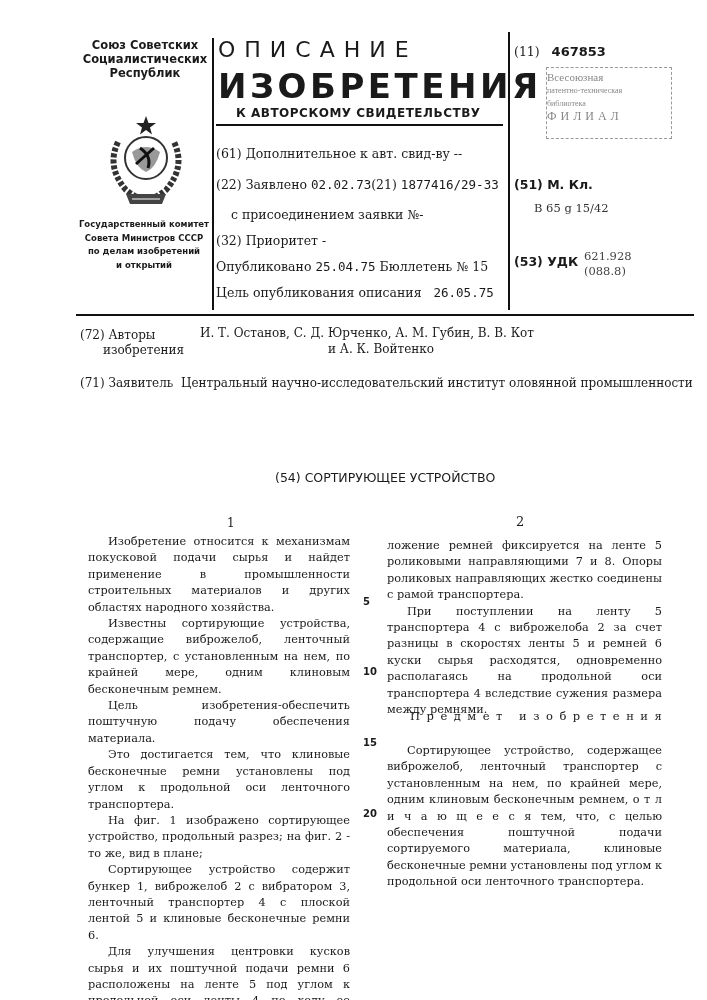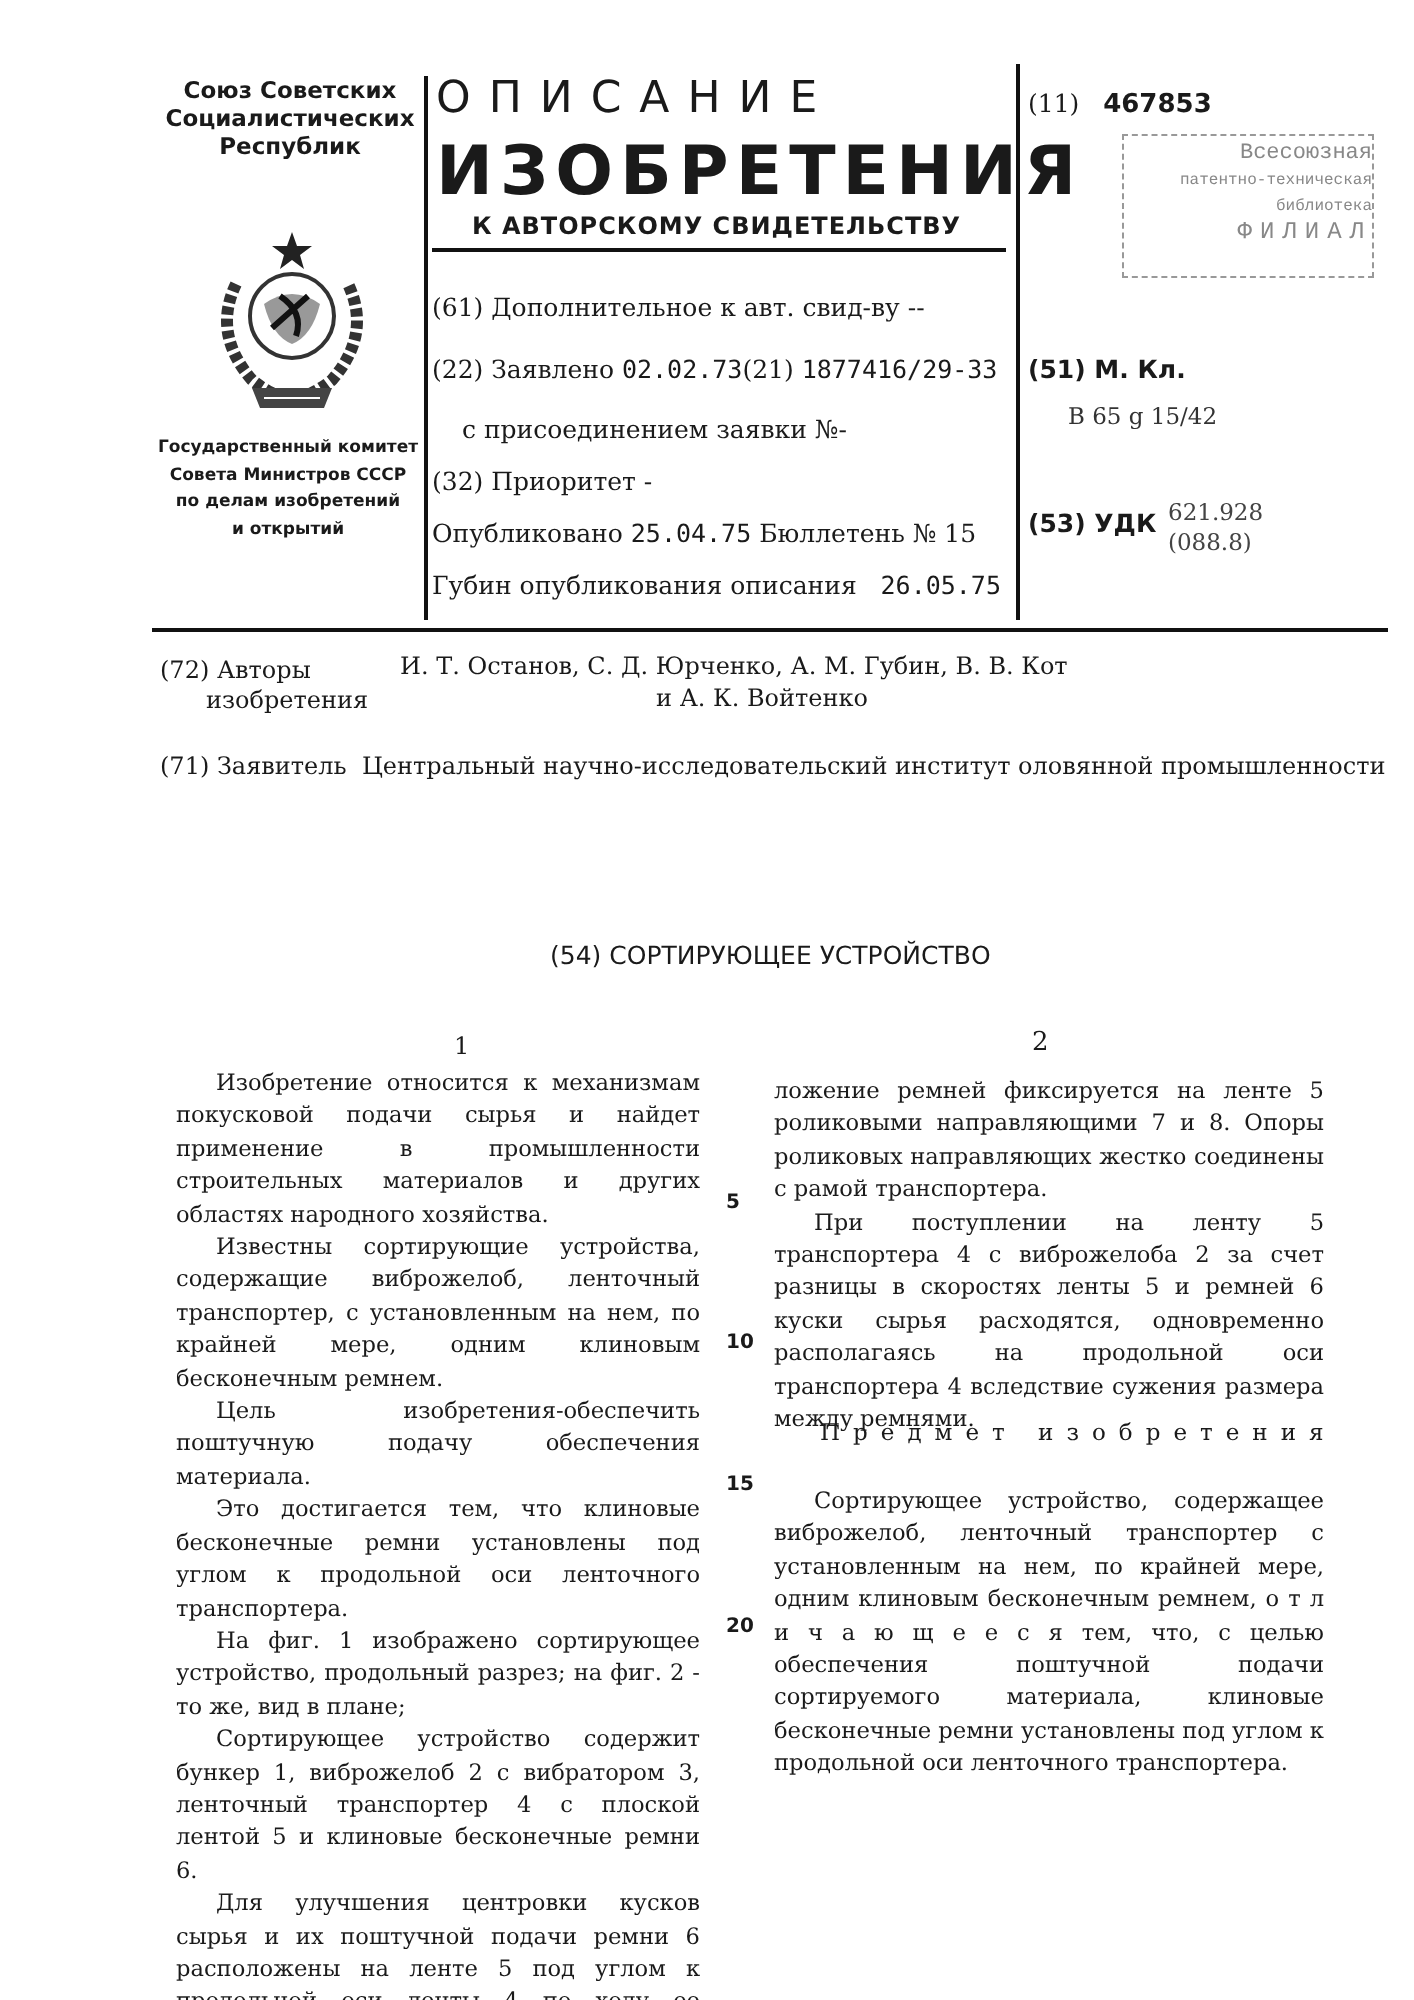--- a/index.html
+++ b/index.html
@@ -17,21 +17,21 @@
   .t1 { left: 218px; top: 32px; width: 290px; font-family: "DejaVu Sans", sans-serif; font-weight: normal; font-size: 22px; letter-spacing: 9px; line-height: 36px; }
   .t2 { left: 218px; top: 68px; width: 290px; font-family: "DejaVu Sans", sans-serif; font-weight: bold; font-size: 34px; letter-spacing: 3.5px; line-height: 36px; }
   .t3 { left: 236px; top: 106px; width: 270px; font-family: "DejaVu Sans", sans-serif; font-weight: bold; font-size: 12px; letter-spacing: 0.5px; }
 
   .meta { left: 216px; width: 290px; font-size: 12.5px; white-space: nowrap; }
   .meta .num { font-family: "DejaVu Sans Mono", monospace; font-size: 12.5px; }
 
   .rc { left: 514px; font-size: 12.5px; white-space: nowrap; }
   .rc-b { font-weight: bold; font-family: "DejaVu Sans", sans-serif; }
 
-  .stamp { left: 561px; top: 67px; width: 124px; height: 70px; border: 1px dashed #999; color: #888; text-align: right; font-size: 8px; line-height: 13px; font-family: Liberation Mono, monospace; }
+  .stamp { left: 546px; top: 67px; width: 124px; height: 70px; border: 1px dashed #999; color: #888; text-align: left; font-size: 8px; line-height: 13px; font-family: Liberation Serif, serif; }
   .stamp .l4 { font-size: 12px; letter-spacing: 4px; }
 
   .row { left: 80px; font-size: 12px; white-space: nowrap; }
   .title54 { left: 275px; top: 470px; font-size: 12.5px; font-family: "DejaVu Sans", sans-serif; white-space: nowrap; }
 
   .col { position: absolute; font-size: 11.3px; line-height: 16.4px; text-align: justify; }
   .col p { margin: 0; text-indent: 20px; }
   .colnum { position: absolute; font-size: 12px; }
   .lnum { position: absolute; left: 363px; font-size: 10px; font-weight: bold; font-family: "DejaVu Sans", sans-serif; }
   .subhead { left: 410px; top: 709px; font-size: 11.5px; letter-spacing: 6.5px; white-space: nowrap; }
@@ -79,21 +79,21 @@
   <span class="num">1877416/29-33</span>
 </div>
 <div class="abs meta" style="top:207px; left:231px;">с присоединением заявки №-</div>
 <div class="abs meta" style="top:233px;">(32) Приоритет  -</div>
 <div class="abs meta" style="top:259px;">
   <span>Опубликовано</span>
   <span class="num">25.04.75</span>
   <span>Бюллетень № 15</span>
 </div>
 <div class="abs meta" style="top:285px;">
-  <span>Губин опубликования описания</span>
+  <span>Цель опубликования описания</span>
   &nbsp;&nbsp;<span class="num">26.05.75</span>
 </div>
 
 <div class="abs rc" style="top:44px;">
   <span>(11)</span>
   &nbsp;&nbsp;<span class="rc-b" style="font-size:13px;">467853</span>
 </div>
 
 <div class="abs stamp">
   <div style="font-size:11px; margin-top:3px;">Всесоюзная</div>

